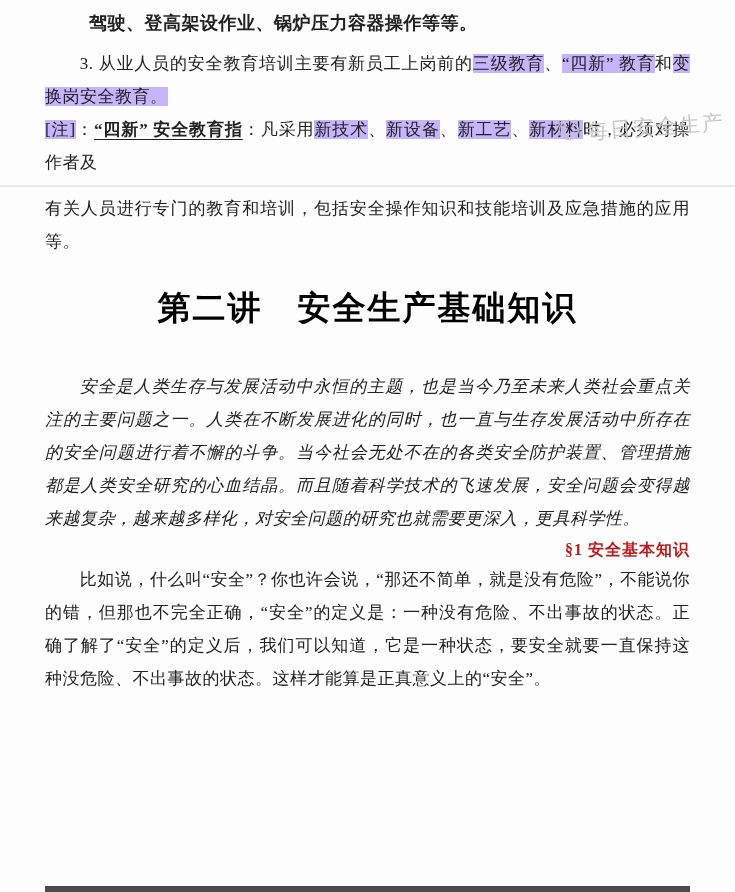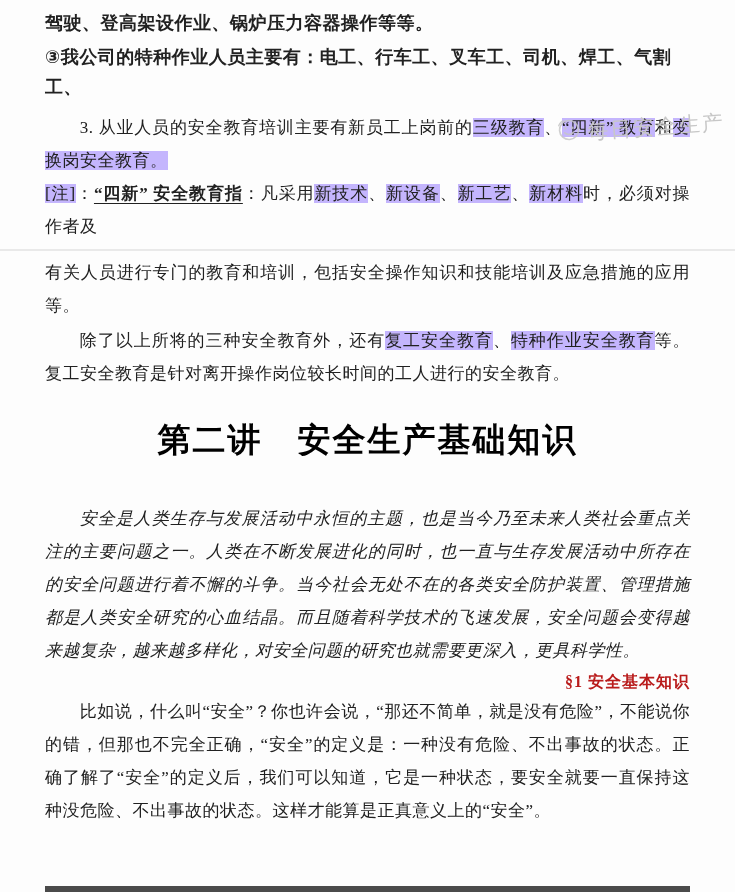--- a/index.html
+++ b/index.html
@@ -25,21 +25,21 @@
     font-family:"Liberation Sans","DejaVu Sans",sans-serif;
     font-weight:700;
     font-size:18px;
     line-height:30px;
     letter-spacing:0.5px;
     margin:0;
   }
   .hl{background:#c4b5fd;}
   .b{font-weight:700;}
   .u{text-decoration:underline;text-underline-offset:4px;}
-  .line1{margin-top:8px;}
+  .line1{margin-top:8px;margin-left:44px;}
   .line2{margin-top:4px;}
   .line3{margin-top:9px;}
   .note-line{margin-top:0;}
   .divider{
     border:none;border-top:2px solid #e9e9e9;
     margin:6px -45px 0 -45px;
   }
   .para-related{margin-top:5px;}
   .para-except{margin-top:2px;}
   .chapter-title{
@@ -98,31 +98,29 @@
         <path d="M3 8 Q5 4 8 3.5" stroke="#c7c7c7" stroke-width="1.4" fill="none" stroke-linecap="round"></path>
       </svg>
     </span>
     <span>每日安全生产</span>
   </div>
 
   <div class="content">
 
     <p class="sans-bold line1">驾驶、登高架设作业、锅炉压力容器操作等等。</p>
 
-    <p class="sans-bold line2">③我公司的特种作业人员主要有：电工、行车工、叉车工、司机、焊工、气割工、</p>
 
     <p class="para indent line3"><span>3. 从业人员的安全教育培训主要有新员工上岗前的</span><span class="hl">三级教育</span><span>、</span><span class="hl">“四新” 教育</span><span>和</span><span class="hl">变换岗安全教育。</span></p>
 
     <p class="para note-line"><span class="hl">[注]</span><span>：</span><span class="b u">“四新” 安全教育指</span><span>：凡采用</span><span class="hl">新技术</span><span>、</span><span class="hl">新设备</span><span>、</span><span class="hl">新工艺</span><span>、</span><span class="hl">新材料</span><span>时，必须对操作者及</span></p>
 
     <hr class="divider">
 
     <p class="para para-related">有关人员进行专门的教育和培训，包括安全操作知识和技能培训及应急措施的应用等。</p>
 
-    <p class="para indent para-except"><span>除了以上所将的三种安全教育外，还有</span><span class="hl">复工安全教育</span><span>、</span><span class="hl">特种作业安全教育</span><span>等。复工安全教育是针对离开操作岗位较长时间的工人进行的安全教育。</span></p>
 
     <h1 class="chapter-title">第二讲　安全生产基础知识</h1>
 
     <p class="para indent para-intro">安全是人类生存与发展活动中永恒的主题，也是当今乃至未来人类社会重点关注的主要问题之一。人类在不断发展进化的同时，也一直与生存发展活动中所存在的安全问题进行着不懈的斗争。当今社会无处不在的各类安全防护装置、管理措施都是人类安全研究的心血结晶。而且随着科学技术的飞速发展，安全问题会变得越来越复杂，越来越多样化，对安全问题的研究也就需要更深入，更具科学性。</p>
 
     <h2 class="section-heading">§1 安全基本知识</h2>
 
 
     <p class="para indent para-example">比如说，什么叫“安全”？你也许会说，“那还不简单，就是没有危险”，不能说你的错，但那也不完全正确，“安全”的定义是：一种没有危险、不出事故的状态。正确了解了“安全”的定义后，我们可以知道，它是一种状态，要安全就要一直保持这种没危险、不出事故的状态。这样才能算是正真意义上的“安全”。</p>
 

